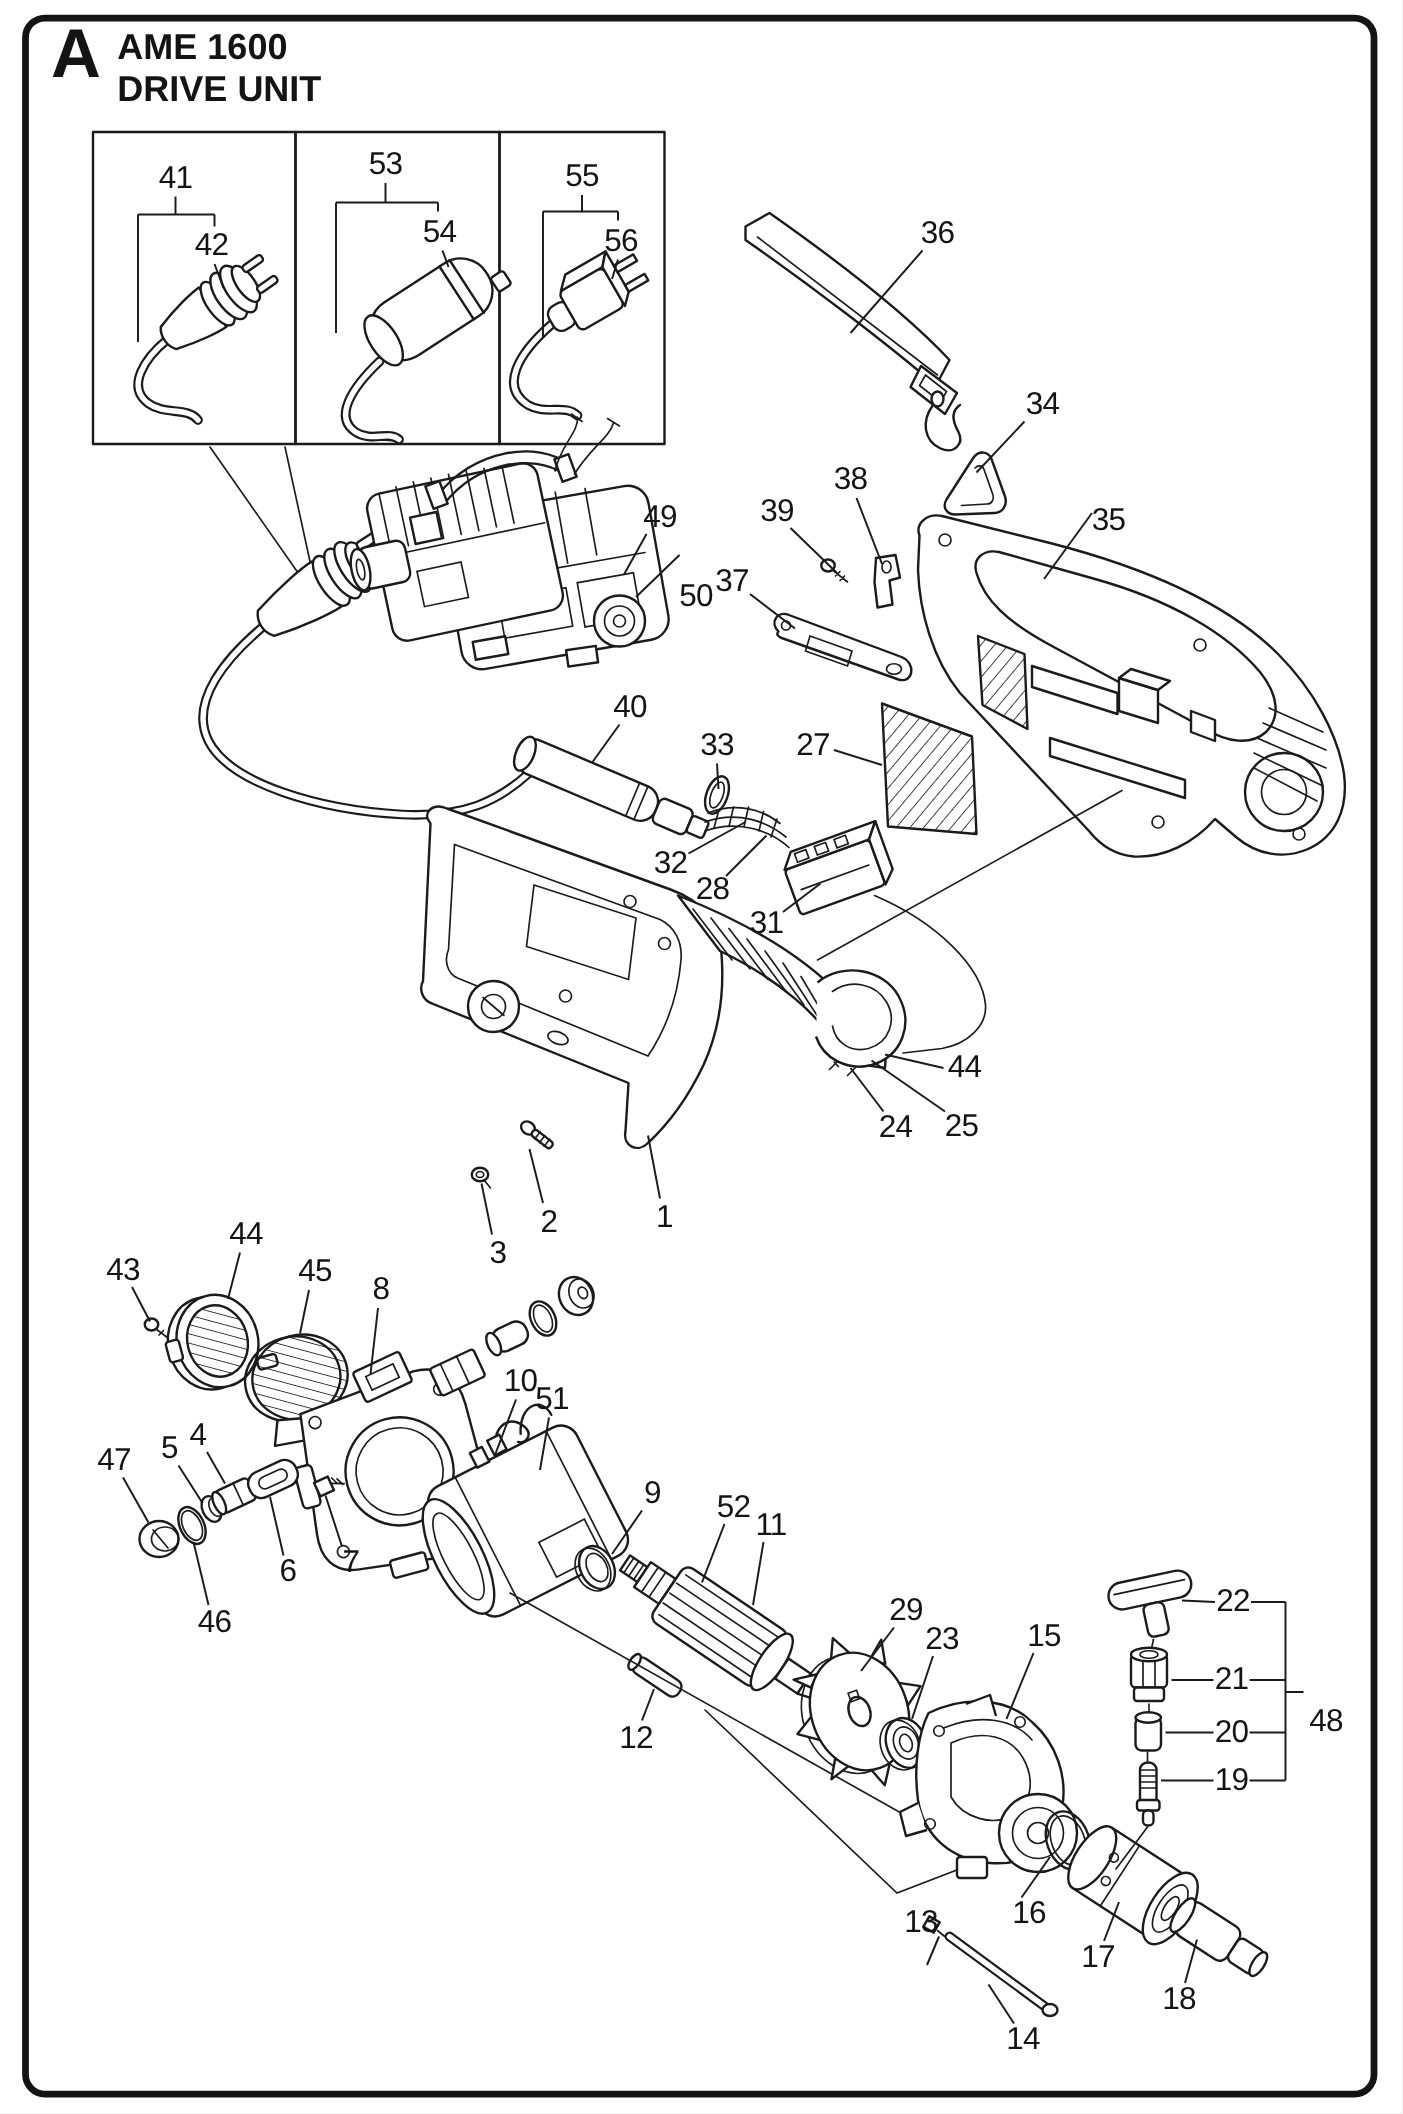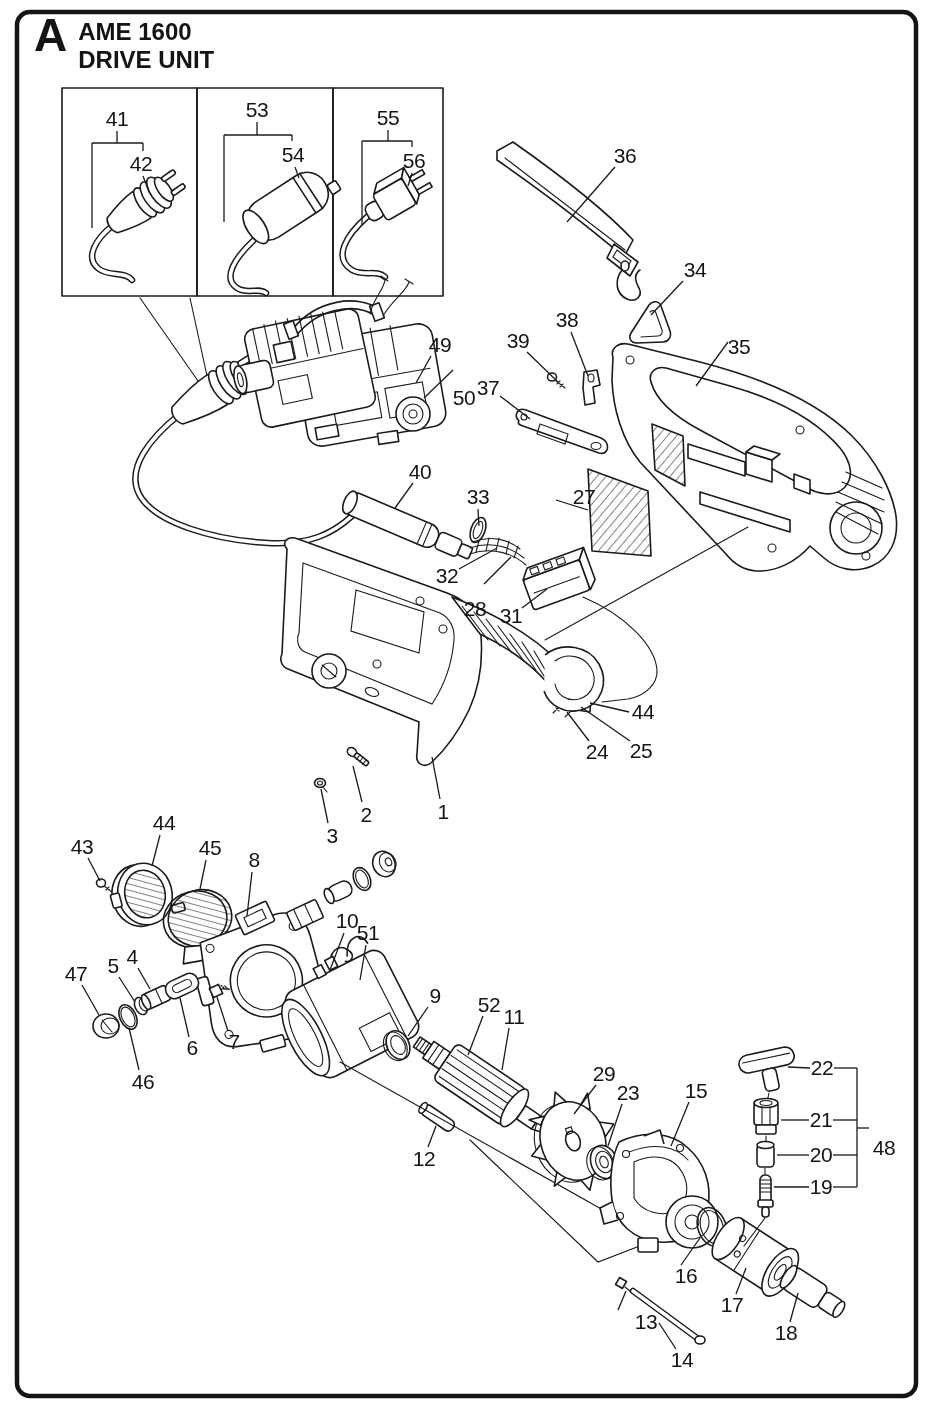--- a/index.html
+++ b/index.html
@@ -590,23 +590,23 @@
       <div class="callout" style="left: 625px; top: 156px;">36</div>
       <div class="callout" style="left: 695px; top: 270px;">34</div>
       <div class="callout" style="left: 567px; top: 320px;">38</div>
       <div class="callout" style="left: 518px; top: 341px;">39</div>
       <div class="callout" style="left: 488px; top: 388px;">37</div>
       <div class="callout" style="left: 739px; top: 331px; margin-top: 16px;">35</div>
       <div class="callout" style="left: 440px; top: 345px;">49</div>
       <div class="callout" style="left: 464px; top: 361px; margin-top: 37px;">50</div>
       <div class="callout" style="left: 420px; top: 472px;">40</div>
       <div class="callout" style="left: 478px; top: 497px;">33</div>
-      <div class="callout" style="left: 542px; top: 497px; margin-left: 42px;">27</div>
+      <div class="callout" style="left: 542px; top: 497px;">27</div>
       <div class="callout" style="left: 447px; top: 576px;">32</div>
-      <div class="callout" style="left: 475px; top: 609px;">28</div>
+      <div class="callout" style="left: 475px; top: 593px;">28</div>
       <div class="callout" style="left: 511px; top: 616px;">31</div>
       <div class="callout" style="left: 643px; top: 712px;">44</div>
       <div class="callout" style="left: 597px; top: 752px;">24</div>
       <div class="callout" style="left: 641px; top: 751px;">25</div>
       <div class="callout" style="left: 443px; top: 812px;">1</div>
       <div class="callout" style="left: 366px; top: 815px;">2</div>
       <div class="callout" style="left: 332px; top: 836px;">3</div>
       <div class="callout" style="left: 82px; top: 847px;">43</div>
       <div class="callout" style="left: 164px; top: 823px;">44</div>
       <div class="callout" style="left: 210px; top: 848px;">45</div>
@@ -622,21 +622,21 @@
       <div class="callout" style="left: 435px; top: 996px;">9</div>
       <div class="callout" style="left: 489px; top: 1005px;">52</div>
       <div class="callout" style="left: 514px; top: 1017px;">11</div>
       <div class="callout" style="left: 424px; top: 1159px;">12</div>
       <div class="callout" style="left: 604px; top: 1074px;">29</div>
       <div class="callout" style="left: 628px; top: 1093px; text-align: center;">23</div>
       <div class="callout" style="left: 696px; top: 1091px;">15</div>
       <div class="callout" style="left: 686px; top: 1276px;">16</div>
       <div class="callout" style="left: 732px; top: 1305px;">17</div>
       <div class="callout" style="left: 786px; top: 1333px;">18</div>
-      <div class="callout" style="left: 614px; top: 1322px; margin-left: 32px;">13</div>
+      <div class="callout" style="left: 614px; top: 1282px;">13</div>
       <div class="callout" style="left: 682px; top: 1360px;">14</div>
       <div class="callout" style="left: 822px; top: 1068px;">22</div>
       <div class="callout" style="left: 821px; top: 1120px;">21</div>
       <div class="callout" style="left: 821px; top: 1155px;">20</div>
       <div class="callout" style="left: 821px; top: 1187px;">19</div>
       <div class="callout" style="left: 884px; top: 1128px; margin-top: 20px;">48</div>
     </div>
 </div>
 
 </body></html>

